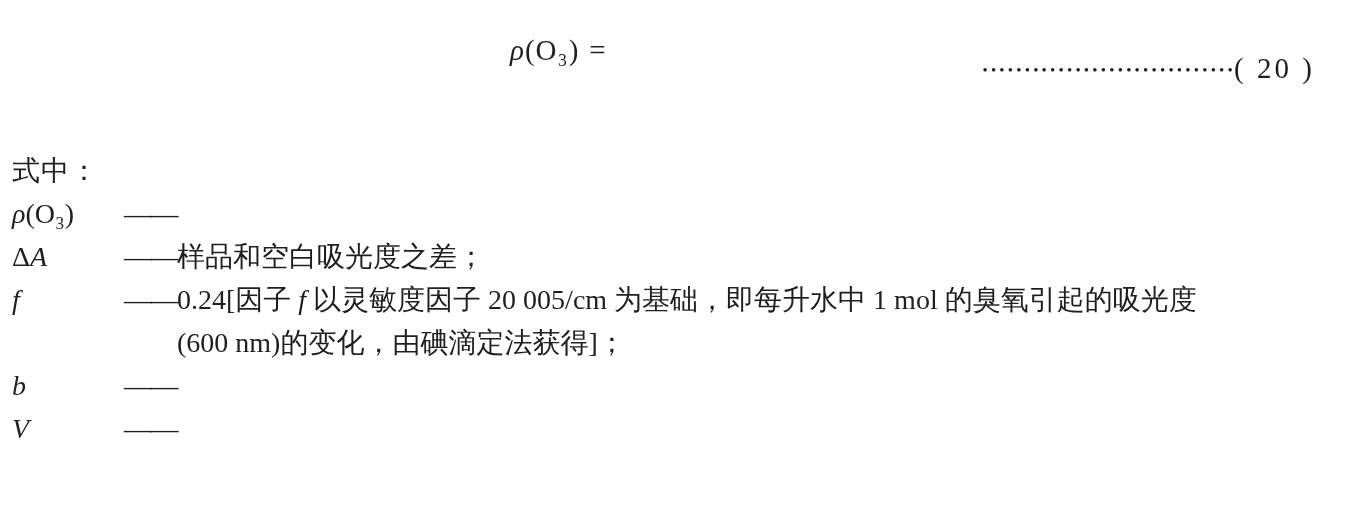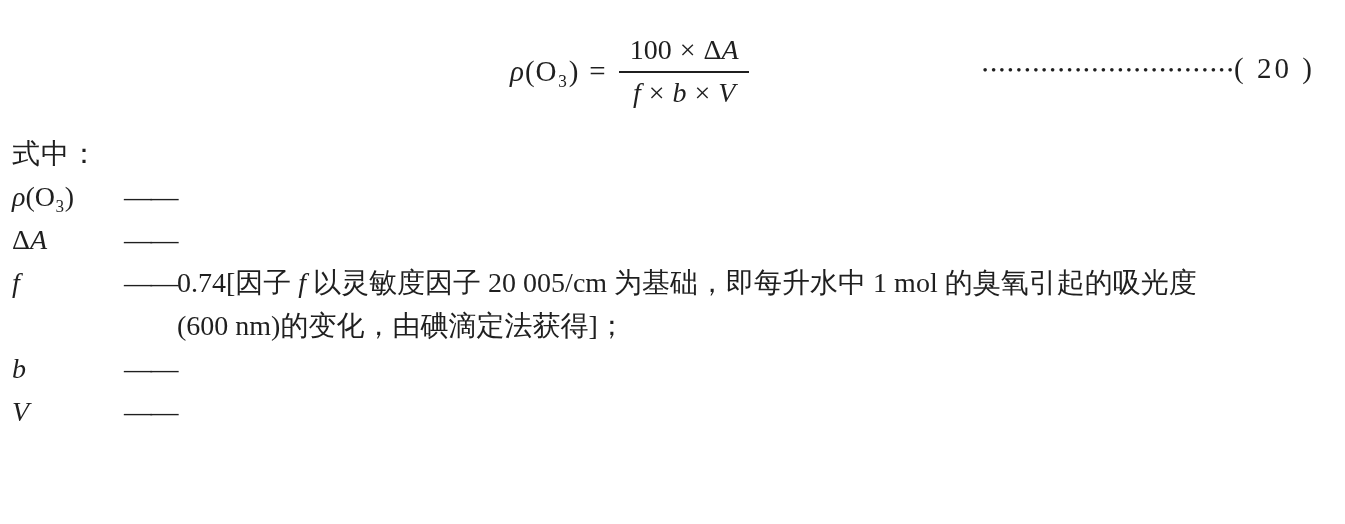--- a/index.html
+++ b/index.html
@@ -34,42 +34,38 @@
     white-space: nowrap; overflow: hidden;
     color: #1f1f1f;
   }
   .eq-num {
     position: absolute; left: 1234px; top: 24px;
     font-size: 29px; letter-spacing: 3px; white-space: nowrap;
   }
 
   
   .body { position: absolute; left: 12px; top: 132px; right: 24px; font-size: 28px; line-height: 43px; }
-  .where { height: 43px; letter-spacing: 1px; }
+  .where { height: 43px; letter-spacing: 1px; margin-top: 17px; }
   .defrow { display: flex; align-items: flex-start; }
   .symcell { width: 165px; display: flex; flex: 0 0 165px; white-space: nowrap; }
   .symcell i { font-style: italic; }
   .dash { margin-left: auto; letter-spacing: -1.5px; white-space: nowrap; }
   .textcell { flex: 1; }
   .textcell i { font-style: italic; }
   .tline { display: block; }
 </style>
 </head>
 <body>
 
 <div class="page">
 
   <div class="equation-block">
     <div class="formula">
       <span class="lhs"><i>ρ</i><span>(O₃)</span></span>
       <span class="equals">=</span>
-      <span class="frac">
-        <span class="num"><span>100</span><span class="op">×</span><span>Δ</span><i>A</i></span>
-        <span class="den"><i>f</i><span class="op">×</span><i>b</i><span class="op">×</span><i>V</i></span>
-      </span>
     </div>
     <div class="leader">••••••••••••••••••••••••••••••</div>
     <div class="eq-num">( 20 )</div>
   </div>
 
   <div class="body">
     <div class="where">式中：</div>
 
     <div class="defrow">
       <span class="symcell">
@@ -78,29 +74,30 @@
           <span class="dash">——</span>
         </span>
     </div>
 
     <div class="defrow">
       <span class="symcell">
           <span>Δ</span>
           <i>A</i>
           <span class="dash">——</span>
         </span>
+      <span class="textcell">样品和空白吸光度之差；</span>
     </div>
 
     <div class="defrow">
       <span class="symcell">
           <i>f</i>
           <span class="dash">——</span>
         </span>
       <span class="textcell">
-        <span class="tline"><span>0.74[因子</span> <i>f</i> <span>以灵敏度因子 20 005/cm 为基础，即每升水中 1 mol 的臭氧引起的吸光度</span></span>
+        <span class="tline"><span>0.24[因子</span> <i>f</i> <span>以灵敏度因子 20 005/cm 为基础，即每升水中 1 mol 的臭氧引起的吸光度</span></span>
         <span class="tline">(600 nm)的变化，由碘滴定法获得]；</span>
       </span>
     </div>
 
     <div class="defrow">
       <span class="symcell">
           <i>b</i>
           <span class="dash">——</span>
         </span>
     </div>

